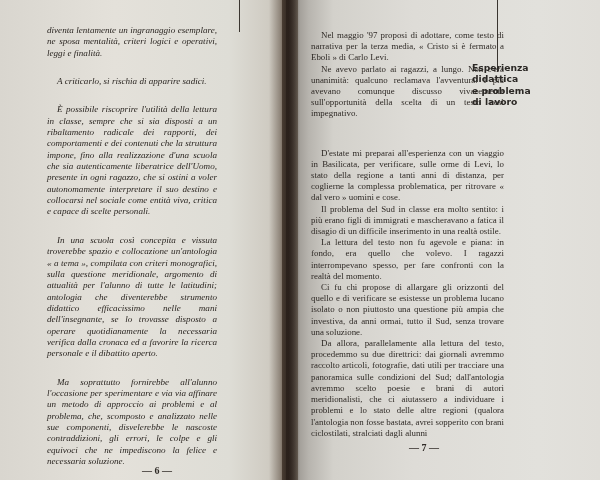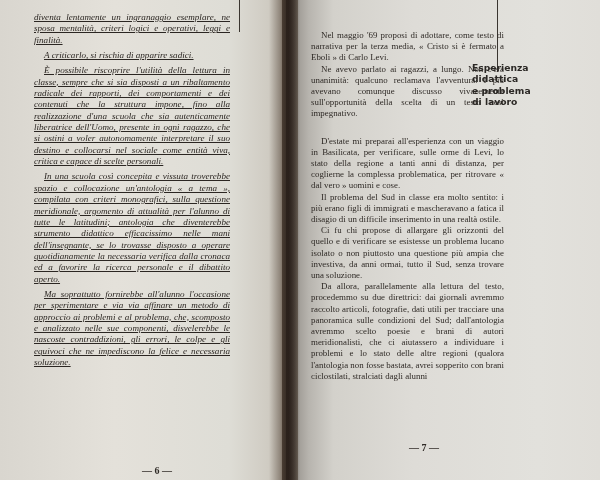--- a/index.html
+++ b/index.html
@@ -20,33 +20,33 @@
   .right-shade {
     position:absolute; left:286px; top:0; width:14px; height:480px;
     background: linear-gradient(to right, rgba(40,30,25,0.8), rgba(40,30,25,0));
   }
   .left-text {
     position:absolute; left:30px; top:8px; width:204px;
     font-family:"Liberation Serif", serif; font-style:italic;
     font-size:9.1px; line-height:11.35px; color:#2b2622;
     text-align:justify;
   }
-  .left-text p { margin:4px; text-indent:10px;text-decoration:underline; }
+  .left-text p { margin:17px; text-indent:10px; }
   .left-text p.noindent { text-indent:0; }
   .left-rule {
     position:absolute; left:239px; top:0; width:1px; height:32px; background:#3a3530;
   }
   .right-text {
     position:absolute; left:311px; top:30px; width:193px;
     font-family:"Liberation Serif", serif;
     font-size:8.9px; line-height:11.2px; color:#2f2a26;
     text-align:justify;
   }
   .right-text p { margin:0; text-indent:10px; }
-  .right-text p.gap { margin-top:16px; }
+  .right-text p.gap { margin-top:28px; }
   .right-rule {
     position:absolute; left:497px; top:0; width:1px; height:72px; background:#3a3530;
   }
   .marginal {
     position:absolute; left:472px; top:30px; width:82px;
     font-family:"DejaVu Sans", sans-serif; font-weight:bold;
     font-size:9.2px; line-height:11.4px; color:#2b2825; text-align:left;margin-top:32px;
   }
   .marginal div { white-space:nowrap; }
   .folio {
@@ -70,24 +70,25 @@
     <p class="noindent">diventa lentamente un ingranaggio esemplare, ne sposa mentalità, criteri logici e operativi, leggi e finalità.</p>
     <p>A criticarlo, si rischia di apparire sadici.</p>
     <p>È possibile riscoprire l'utilità della lettura in classe, sempre che si sia disposti a un ribaltamento radicale dei rapporti, dei comportamenti e dei contenuti che la struttura impone, fino alla realizzazione d'una scuola che sia autenticamente liberatrice dell'Uomo, presente in ogni ragazzo, che si ostini a voler autonomamente interpretare il suo destino e collocarsi nel sociale come entità viva, critica e capace di scelte personali.</p>
     <p>In una scuola così concepita e vissuta troverebbe spazio e collocazione un'antologia « a tema », compilata con criteri monografici, sulla questione meridionale, argomento di attualità per l'alunno di tutte le latitudini; antologia che diventerebbe strumento didattico efficacissimo nelle mani dell'insegnante, se lo trovasse disposto a operare quotidianamente la necessaria verifica dalla cronaca ed a favorire la ricerca personale e il dibattito aperto.</p>
     <p>Ma soprattutto fornirebbe all'alunno l'occasione per sperimentare e via via affinare un metodo di approccio ai problemi e al problema, che, scomposto e analizzato nelle sue componenti, disvelerebbe le nascoste contraddizioni, gli errori, le colpe e gli equivoci che ne impediscono la felice e necessaria soluzione.</p>
   </div>
   <div class="folio folio-left">— 6 —</div>
 
   <div class="right-rule"></div>
   <div class="right-text">
-    <p>Nel maggio '69 proposi di adottare, come testo di narrativa per la terza media, « Cristo si è fermato a Eboli » di Carlo Levi.</p>
+    <p>Nel maggio '97 proposi di adottare, come testo di narrativa per la terza media, « Cristo si è fermato a Eboli » di Carlo Levi.</p>
     <p>Ne avevo parlato ai ragazzi, a lungo. Non c'era unanimità: qualcuno reclamava l'avventura. I più avevano comunque discusso vivacemente sull'opportunità della scelta di un testo così impegnativo.</p>
     <p class="gap">D'estate mi preparai all'esperienza con un viaggio in Basilicata, per verificare, sulle orme di Levi, lo stato della regione a tanti anni di distanza, per coglierne la complessa problematica, per ritrovare « dal vero » uomini e cose.</p>
     <p>Il problema del Sud in classe era molto sentito: i più erano figli di immigrati e mascheravano a fatica il disagio di un difficile inserimento in una realtà ostile.</p>
+    <p>La lettura del testo non fu agevole e piana: in fondo, era quello che volevo. I ragazzi interrompevano spesso, per fare confronti con la realtà del momento.</p>
     <p>Ci fu chi propose di allargare gli orizzonti del quello e di verificare se esistesse un problema lucano isolato o non piuttosto una questione più ampia che investiva, da anni ormai, tutto il Sud, senza trovare una soluzione.</p>
     <p>Da allora, parallelamente alla lettura del testo, procedemmo su due direttrici: dai giornali avremmo raccolto articoli, fotografie, dati utili per tracciare una panoramica sulle condizioni del Sud; dall'antologia avremmo scelto poesie e brani di autori meridionalisti, che ci aiutassero a individuare i problemi e lo stato delle altre regioni (qualora l'antologia non fosse bastata, avrei sopperito con brani ciclostilati, stralciati dagli alunni</p>
   </div>
   <div class="marginal">
     <div>Esperienza</div>
     <div>didattica</div>
     <div>e problema</div>
     <div>di lavoro</div>
   </div>
   <div class="folio folio-right">— 7 —</div>

